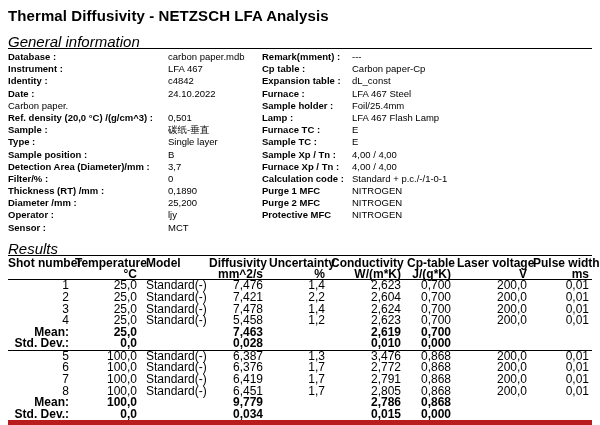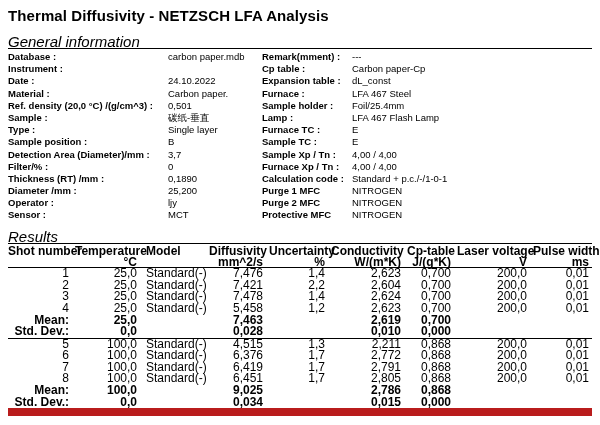--- a/index.html
+++ b/index.html
@@ -64,27 +64,31 @@
   <div class="section-label">General information</div>
 
   <div class="gi-columns">
     <div class="gi-col gi-left">
         <div class="gi-row">
           <span class="gi-label">Database :</span>
           <span class="gi-value">carbon paper.mdb</span>
         </div>
         <div class="gi-row">
           <span class="gi-label">Instrument :</span>
+          <span class="gi-value">LFA 467</span>
+        </div>
+        <div class="gi-row">
+          <span class="gi-label">Identity :</span>
+          <span class="gi-value">c4842</span>
         </div>
         <div class="gi-row">
           <span class="gi-label">Date :</span>
           <span class="gi-value">24.10.2022</span>
         </div>
         <div class="gi-row">
-          <span class="gi-label">Material :</span>
           <span class="gi-value">Carbon paper.</span>
         </div>
         <div class="gi-row">
           <span class="gi-label">Ref. density (20,0 °C) /(g/cm^3) :</span>
           <span class="gi-value">0,501</span>
         </div>
         <div class="gi-row">
           <span class="gi-label">Sample :</span>
           <span class="gi-value">碳纸-垂直</span>
         </div>
@@ -285,23 +289,23 @@
           <td class="">0,000</td>
           <td class=""></td>
           <td class=""></td>
         </tr>
       </tbody>
       <tbody class="shot-group">
         <tr>
           <td class="col-shot">5</td>
           <td class="">100,0</td>
           <td class="col-model">Standard(-)</td>
-          <td class="">4,515</td>
+          <td class="">6,387</td>
           <td class="">1,3</td>
-          <td class="">2,211</td>
+          <td class="">3,476</td>
           <td class="">0,868</td>
           <td class="">200,0</td>
           <td class="">0,01</td>
         </tr>
         <tr>
           <td class="col-shot">6</td>
           <td class="">100,0</td>
           <td class="col-model">Standard(-)</td>
           <td class="">6,376</td>
           <td class="">1,7</td>
@@ -329,21 +333,21 @@
           <td class="">1,7</td>
           <td class="">2,805</td>
           <td class="">0,868</td>
           <td class="">200,0</td>
           <td class="">0,01</td>
         </tr>
         <tr class="summary-row">
           <td class="col-shot">Mean:</td>
           <td class="">100,0</td>
           <td class="col-model"></td>
-          <td class="">9,025</td>
+          <td class="">9,779</td>
           <td class=""></td>
           <td class="">2,786</td>
           <td class="">0,868</td>
           <td class=""></td>
           <td class=""></td>
         </tr>
         <tr class="summary-row">
           <td class="col-shot">Std. Dev.:</td>
           <td class="">0,0</td>
           <td class="col-model"></td>

